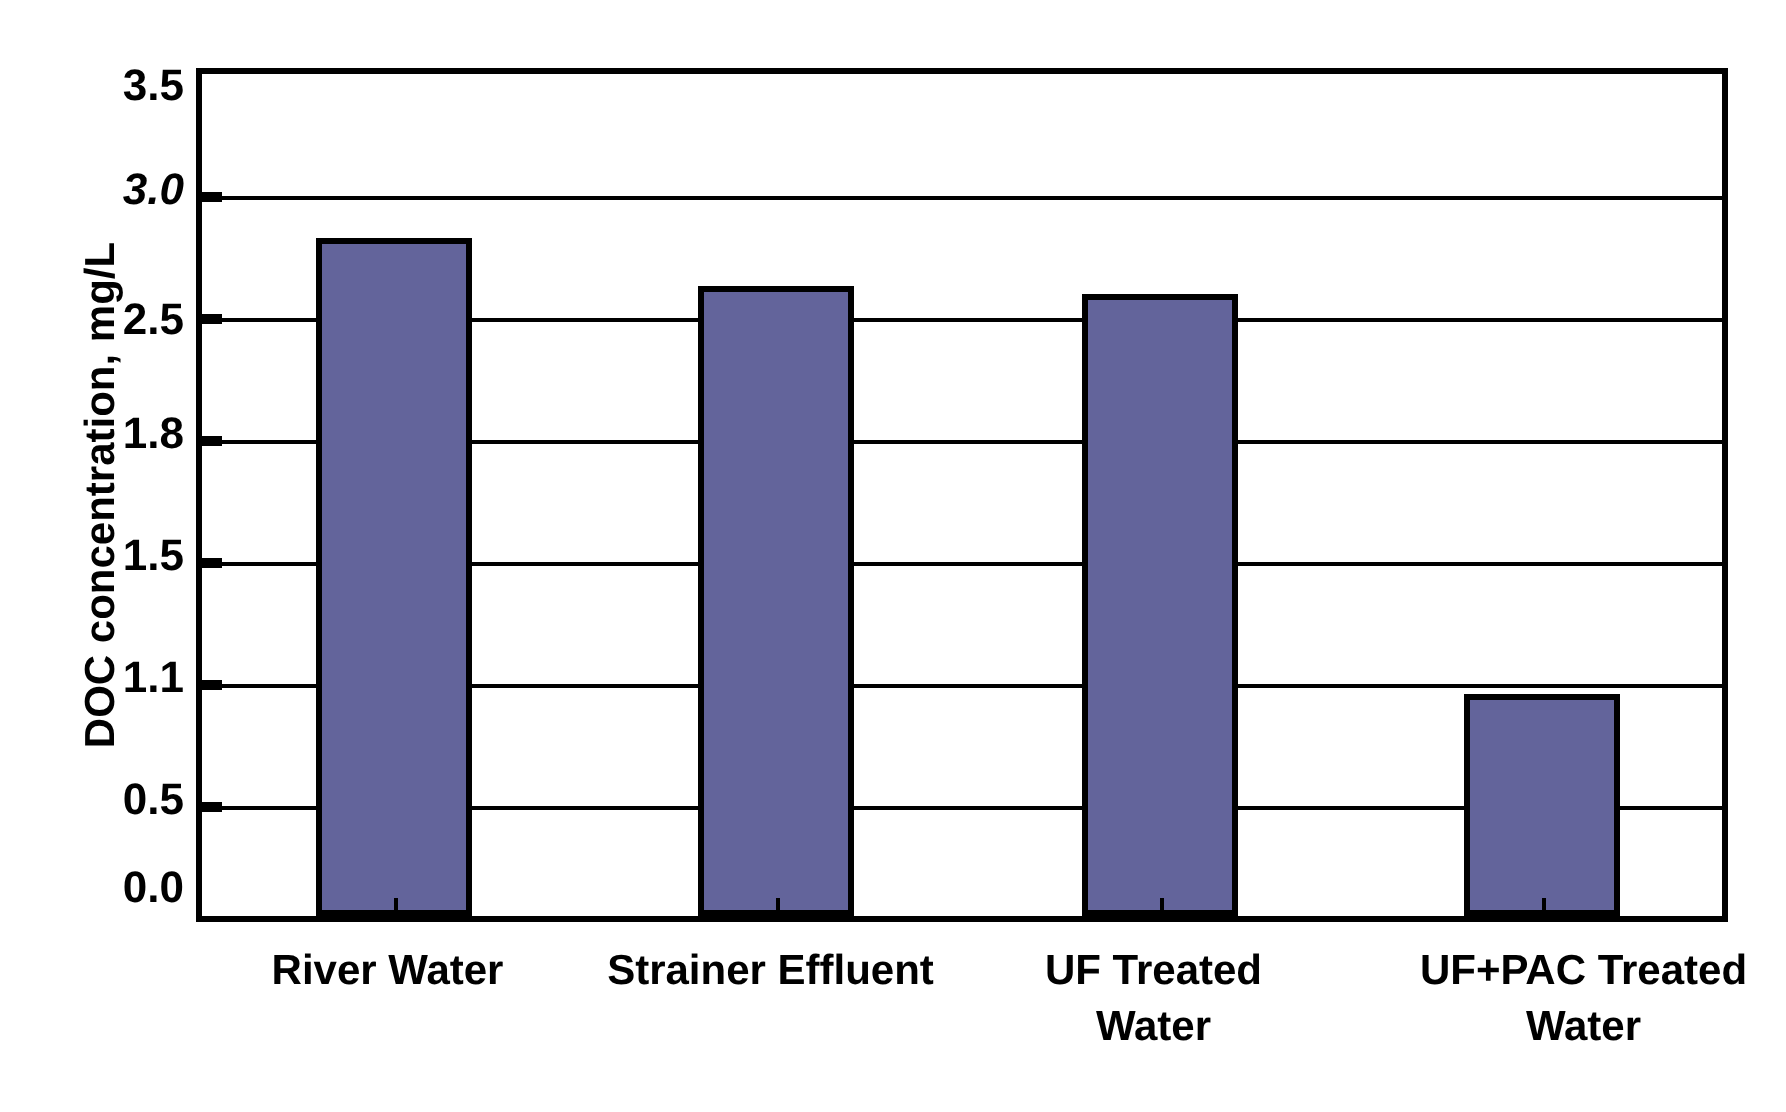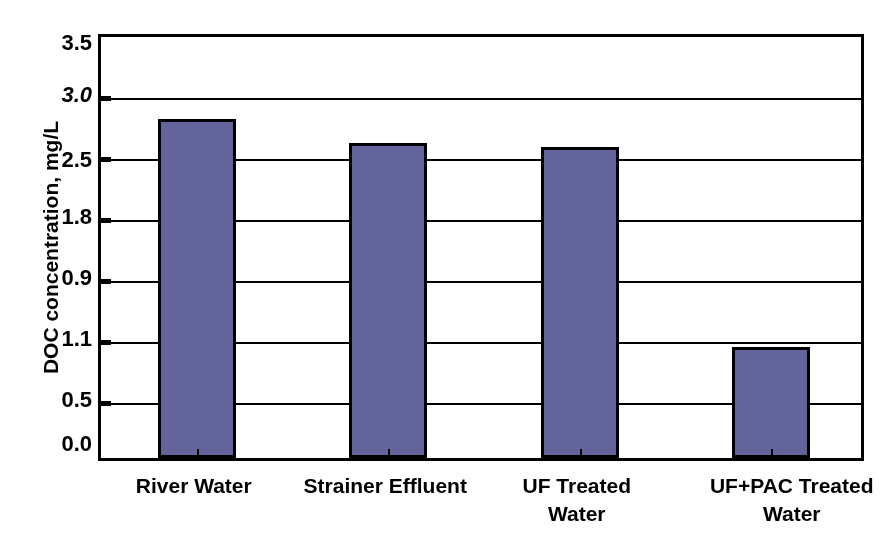--- a/index.html
+++ b/index.html
@@ -129,21 +129,21 @@
 <body>
 
 <div id="chart-root">
 
   <div class="y-axis-title">DOC concentration, mg/L</div>
 
   <div id="y-labels">
       <div class="y-tick-label" style="top: 444px;">0.0</div>
       <div class="y-tick-label" style="top: 400px; text-align: right;">0.5</div>
       <div class="y-tick-label" style="top: 339px;">1.1</div>
-      <div class="y-tick-label" style="top: 278px;">0.9</div>
+      <div class="y-tick-label" style="top: 278px;">1.5</div>
       <div class="y-tick-label" style="top: 217px;">1.8</div>
       <div class="y-tick-label" style="top: 160px;">2.5</div>
       <div class="y-tick-label" style="top: 95px; font-style: italic;">3.0</div>
       <div class="y-tick-label" style="top: 43px;">3.5</div>
     </div>
 
   <div id="plot-frame">
       <div class="gridline" style="top: 366px;"></div>
       <div class="y-tick-mark" style="top: 366px;"></div>
       <div class="gridline" style="top: 305px;"></div>

